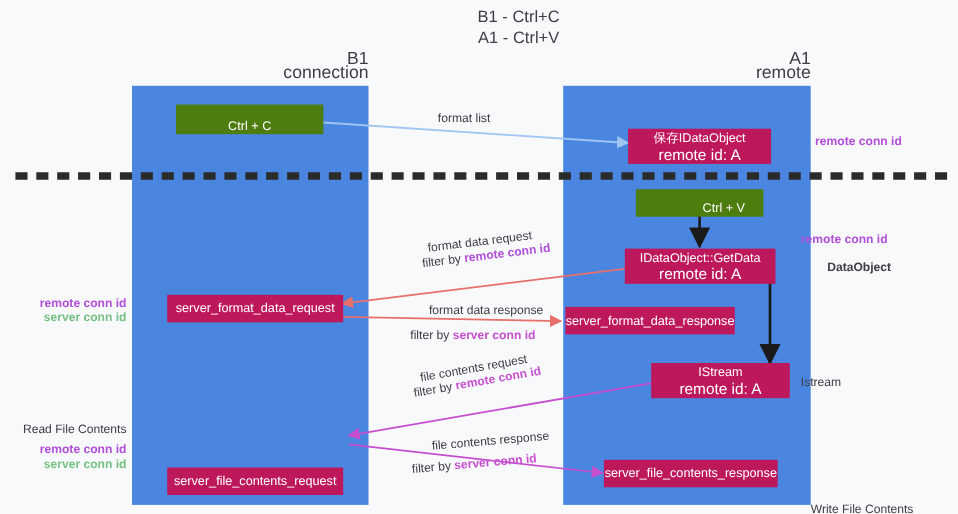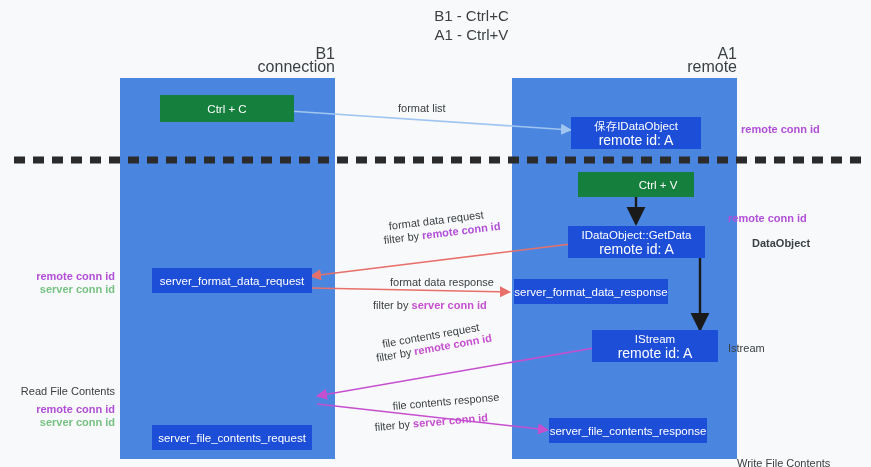--- a/index.html
+++ b/index.html
@@ -29,22 +29,22 @@
 
   
   svg.overlay{position:absolute;left:0;top:0;width:871px;height:467px;pointer-events:none;}
 
   
   .node{
     position:absolute;box-sizing:border-box;
     display:flex;flex-direction:column;align-items:center;justify-content:center;
     color:#ffffff;font-size:11.5px;line-height:14px;text-align:center;
   }
-  .node.green{background:#15803d;}
-  .node.orange{background:#1d4ed8;}
+  .node.green{background:#4d7c0f;justify-content:flex-end;}
+  .node.orange{background:#be185d;}
   .node .l2{font-size:14px;line-height:14px;}
 
   
   .lbl{position:absolute;font-size:11px;line-height:14px;color:#3c4043;white-space:nowrap;}
   .lbl.rt{text-align:right;}
   .kw-purple{color:#b14fd8;font-weight:bold;}
   .kw-green{color:#76c183;font-weight:bold;}
   .kw-magenta{color:#c64fd0;font-weight:bold;}
   .bold{font-weight:bold;}
 

